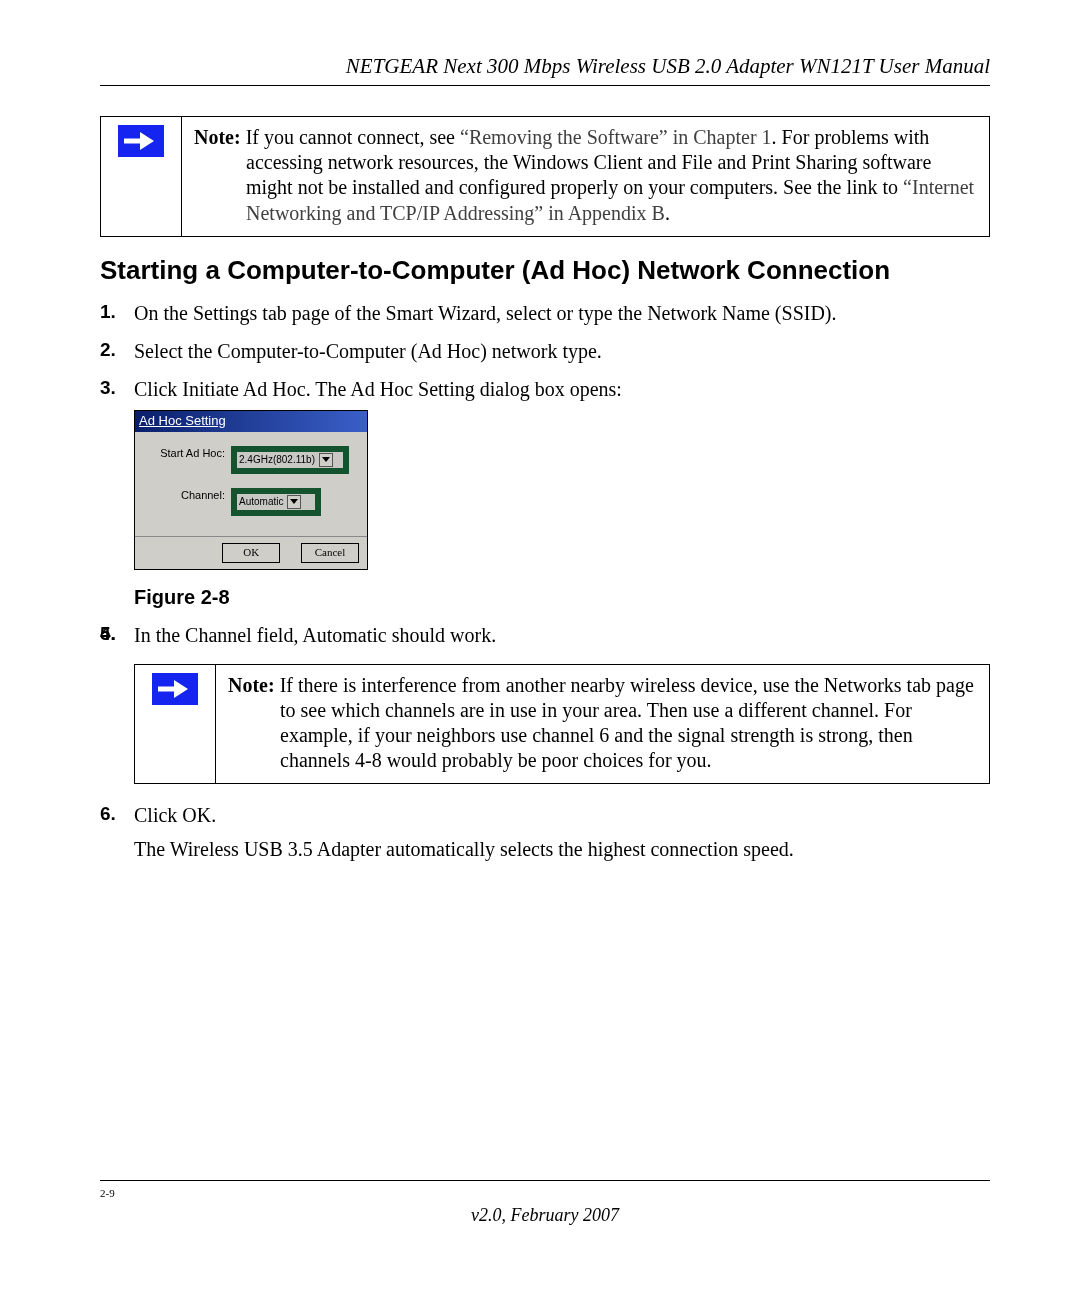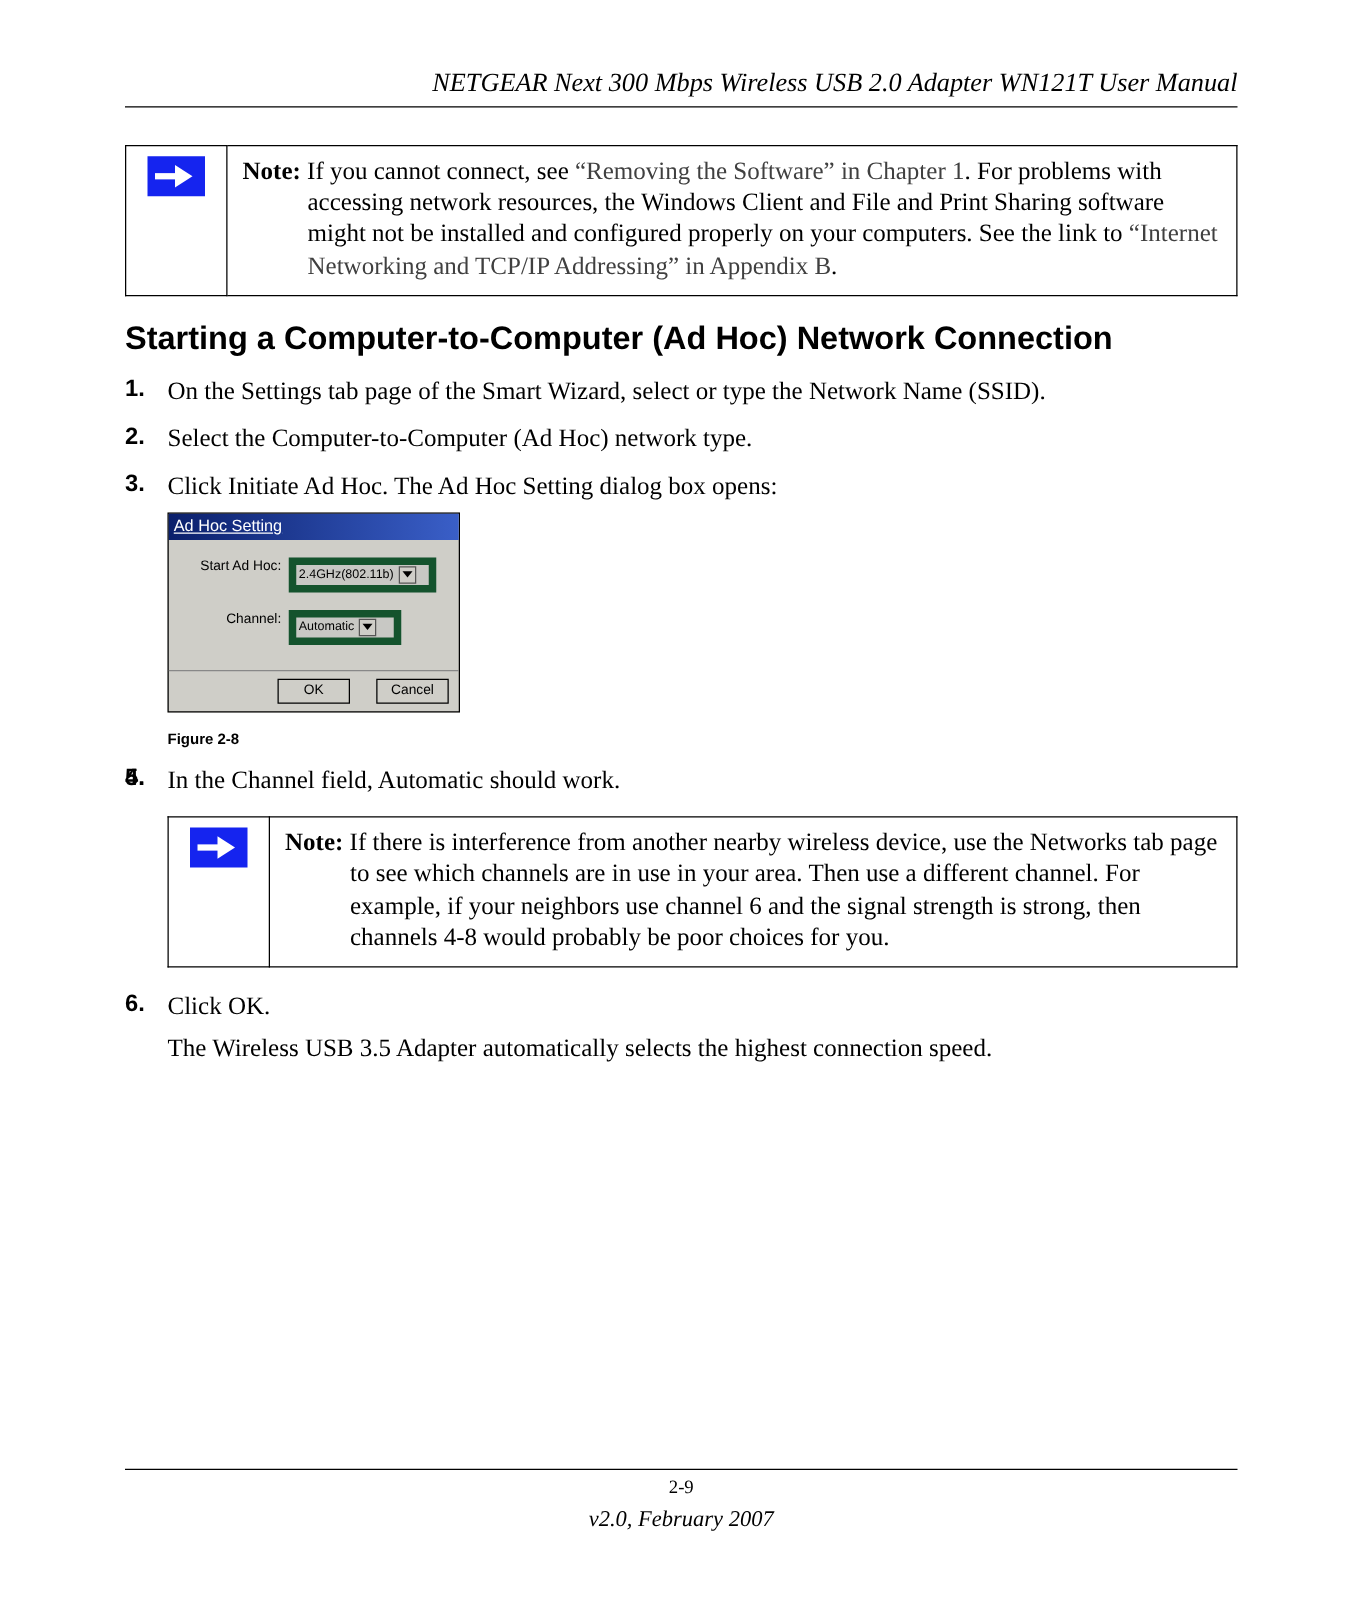--- a/index.html
+++ b/index.html
@@ -156,52 +156,53 @@
     position: absolute;
     top: 3px; left: 2px;
     border-left: 4px solid transparent;
     border-right: 4px solid transparent;
     border-top: 5px solid #000;
   }
   .dlg-buttons {
     border-top: 1px solid #888;
     padding: 6px 8px;
     text-align: right;
+    font-family: Liberation Serif, serif;
   }
   .dlg-btn {
     display: inline-block;
     border: 1px solid #000;
     background: #cfcec8;
     width: 56px;
     height: 18px;
     font-size: 11px;
     text-align: center;
     line-height: 16px;
     margin-left: 18px;
   }
   .figure-caption {
     font-family: Arial, Helvetica, sans-serif;
     font-weight: bold;
-    font-size: 12px;
+    font-size: 20px;
     margin: 14px 0 12px 0;
   }
   .sub-p {
     margin: 8px 0 0 0;
   }
   .footer {
     position: absolute;
     bottom: 70px;
     left: 100px;
     right: 90px;
     border-top: 1.5px solid #000;
     padding-top: 6px;
   }
   .footer .pg {
-    text-align: center;
-    font-size: 15px;
+    text-align: left;
+    font-size: 11px;
     margin-bottom: 6px;
   }
   .footer .ver {
     text-align: center;
     font-style: italic;
     font-size: 18px;
   }
 </style>
 </head>
 <body>

